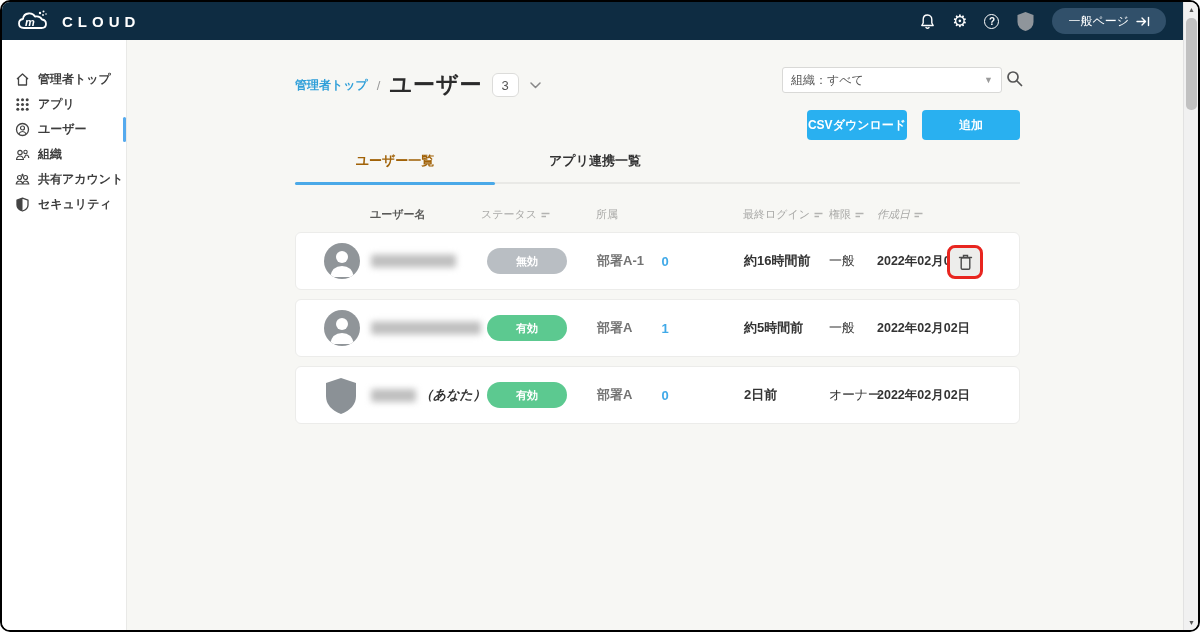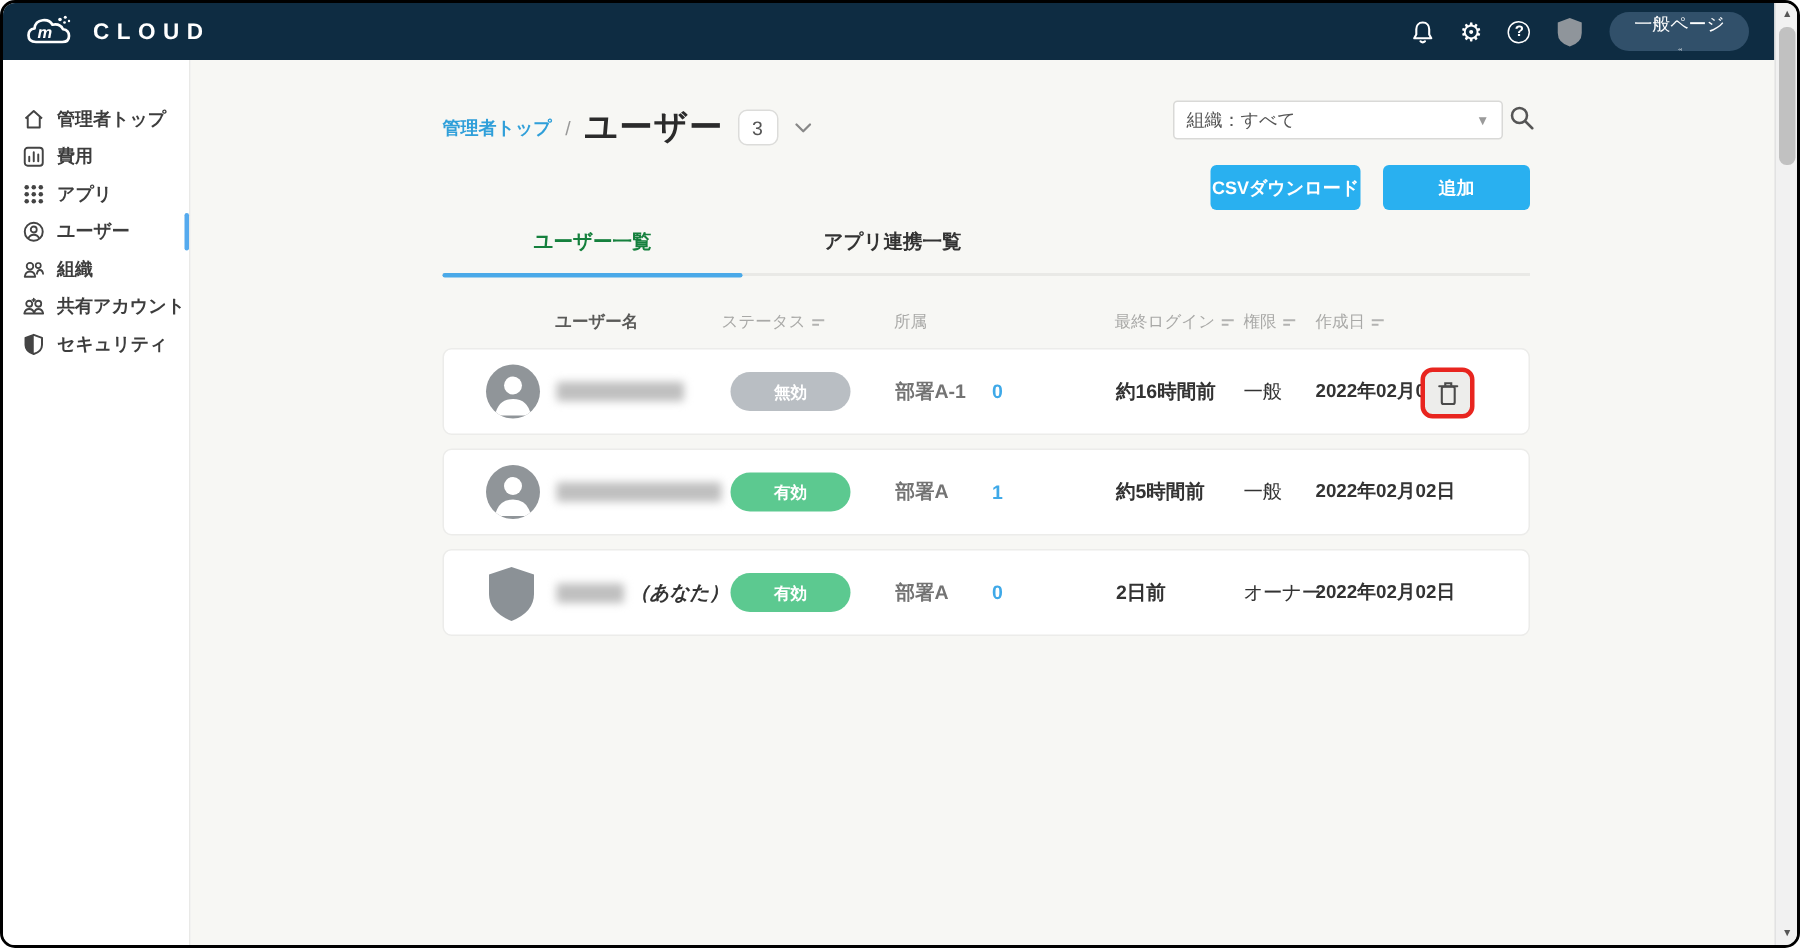--- a/index.html
+++ b/index.html
@@ -20,21 +20,21 @@
   .topbar { position:absolute; top:0; left:0; right:15px; height:38px; background:#0e2c42;
     display:flex; align-items:center; padding:0 17px 0 14px; z-index:20; }
   .logo { display:flex; align-items:center; gap:6px; }
   .logo-text { color:#fff; font-weight:bold; font-size:15px; letter-spacing:5px; }
   .topbar-right { margin-left:auto; display:flex; align-items:center; gap:17px; }
   .tb-icon { display:flex; align-items:center; justify-content:center; cursor:pointer; }
   .gear-glyph { color:#fff; font-size:17px; line-height:1; }
   .help-circle { width:15px; height:15px; border:1.5px solid #fff; border-radius:50%;
     color:#fff; font-size:10px; font-weight:bold; display:flex; align-items:center; justify-content:center; }
   .pill-btn { height:26px; padding:0 16px; border-radius:13px; background:#31506a;
-    color:#fff; font-size:12px; display:flex; align-items:center; gap:7px; cursor:pointer; border:none;flex-direction:column; }
+    color:#fff; font-size:12px; display:flex; align-items:center; gap:7px; cursor:pointer; border:none; }
 
   
   .sidebar { position:absolute; top:38px; left:0; bottom:0; width:125px; background:#fff;
     border-right:1px solid #e9e9e7; z-index:10; padding-top:27px; }
   .side-item { position:relative; height:25px; display:flex; align-items:center; gap:8px;
     padding-left:13px; font-size:12px; font-weight:bold; color:#3d3d3d; cursor:pointer; white-space:nowrap; }
   .side-item svg { flex:0 0 auto; }
   .active-bar { position:absolute; right:0; top:0; width:3px; height:25px;
     background:#55aaee; border-radius:2px; }
 
@@ -59,30 +59,30 @@
 
   .btn { position:absolute; top:70px; height:30px; border:none; border-radius:4px;
     background:#29b0f0; color:#fff; font-size:12px; font-weight:bold; cursor:pointer; }
   .btn-csv { left:512px; width:100px; }
   .btn-add { left:627px; width:98px; }
 
   .tabbar { position:absolute; left:0; top:112px; width:725px; height:32px; }
   .tabbar .gray-line { position:absolute; left:0; right:0; bottom:0; height:2px; background:#e9e9e6; }
   .tab { position:absolute; top:0; width:200px; height:30px; text-align:center;
     font-size:13px; font-weight:bold; cursor:pointer; }
-  .tab-1 { left:0; color:#15803d; }
+  .tab-1 { left:0; color:#a16207; }
   .tab-2 { left:200px; color:#333; }
   .tab-underline { position:absolute; left:0; bottom:-1px; width:200px; height:3px;
     background:#4aa9e8; border-radius:2px; }
 
   .thead { position:absolute; left:0; top:167px; width:725px; height:16px; font-size:11px; color:#a9a9a7; }
   .th { position:absolute; top:0; display:flex; align-items:center; gap:4px; white-space:nowrap; }
   .th-name { left:75px; color:#5a5a58; font-weight:bold; }
   .th-status { left:186px; } .th-dept { left:301px; } .th-apps { left:360px;margin-top:48px; }
-  .th-login { left:448px; } .th-role { left:534px; } .th-created { left:582px; }
+  .th-login { left:448px; } .th-role { left:534px; } .th-created { left:582px;font-style:italic; }
 
   .rows { position:absolute; left:0; top:192px; width:725px; }
   .row-card { position:relative; width:725px; height:58px; background:#fff;
     border:1px solid #ececea; border-radius:6px; margin-bottom:9px; }
   .cell { position:absolute; top:50%; transform:translateY(-50%); white-space:nowrap; }
   .avatar { left:28px; width:36px; height:36px; }
   .avatar-circle { width:36px; height:36px; border-radius:50%; background:#909599; overflow:hidden;
     display:flex; align-items:center; justify-content:center; }
   .name-cell { left:75px; display:flex; align-items:center; gap:4px; }
   .name-blur { height:13px; background:#bfbfbf; border-radius:2px; filter:blur(3px); }
@@ -151,27 +151,20 @@
 
   <div class="sidebar">
     <div class="side-item">
       <svg width="15" height="15" viewBox="0 0 15 15">
         <path d="M2 7 L7.5 2 L13 7 M3.5 6.2 L3.5 13 L11.5 13 L11.5 6.2" fill="none" stroke="#444" stroke-width="1.3" stroke-linejoin="round"></path>
       </svg>
       <span>管理者トップ</span>
     </div>
     <div class="side-item">
       <svg width="15" height="15" viewBox="0 0 15 15">
-        <rect x="1.5" y="1.5" width="12" height="12" rx="2" fill="none" stroke="#444" stroke-width="1.3"></rect>
-        <path d="M4.5 10.5 L4.5 7.5 M7.5 10.5 L7.5 4.5 M10.5 10.5 L10.5 6" stroke="#444" stroke-width="1.3" stroke-linecap="round"></path>
-      </svg>
-      <span>費用</span>
-    </div>
-    <div class="side-item">
-      <svg width="15" height="15" viewBox="0 0 15 15">
         <g fill="#444">
           <circle cx="2.8" cy="2.8" r="1.5"></circle>
             <circle cx="7.5" cy="2.8" r="1.5"></circle>
             <circle cx="12.2" cy="2.8" r="1.5"></circle>
           <circle cx="2.8" cy="7.5" r="1.5"></circle>
             <circle cx="7.5" cy="7.5" r="1.5"></circle>
             <circle cx="12.2" cy="7.5" r="1.5"></circle>
           <circle cx="2.8" cy="12.2" r="1.5"></circle>
             <circle cx="7.5" cy="12.2" r="1.5"></circle>
             <circle cx="12.2" cy="12.2" r="1.5"></circle>

